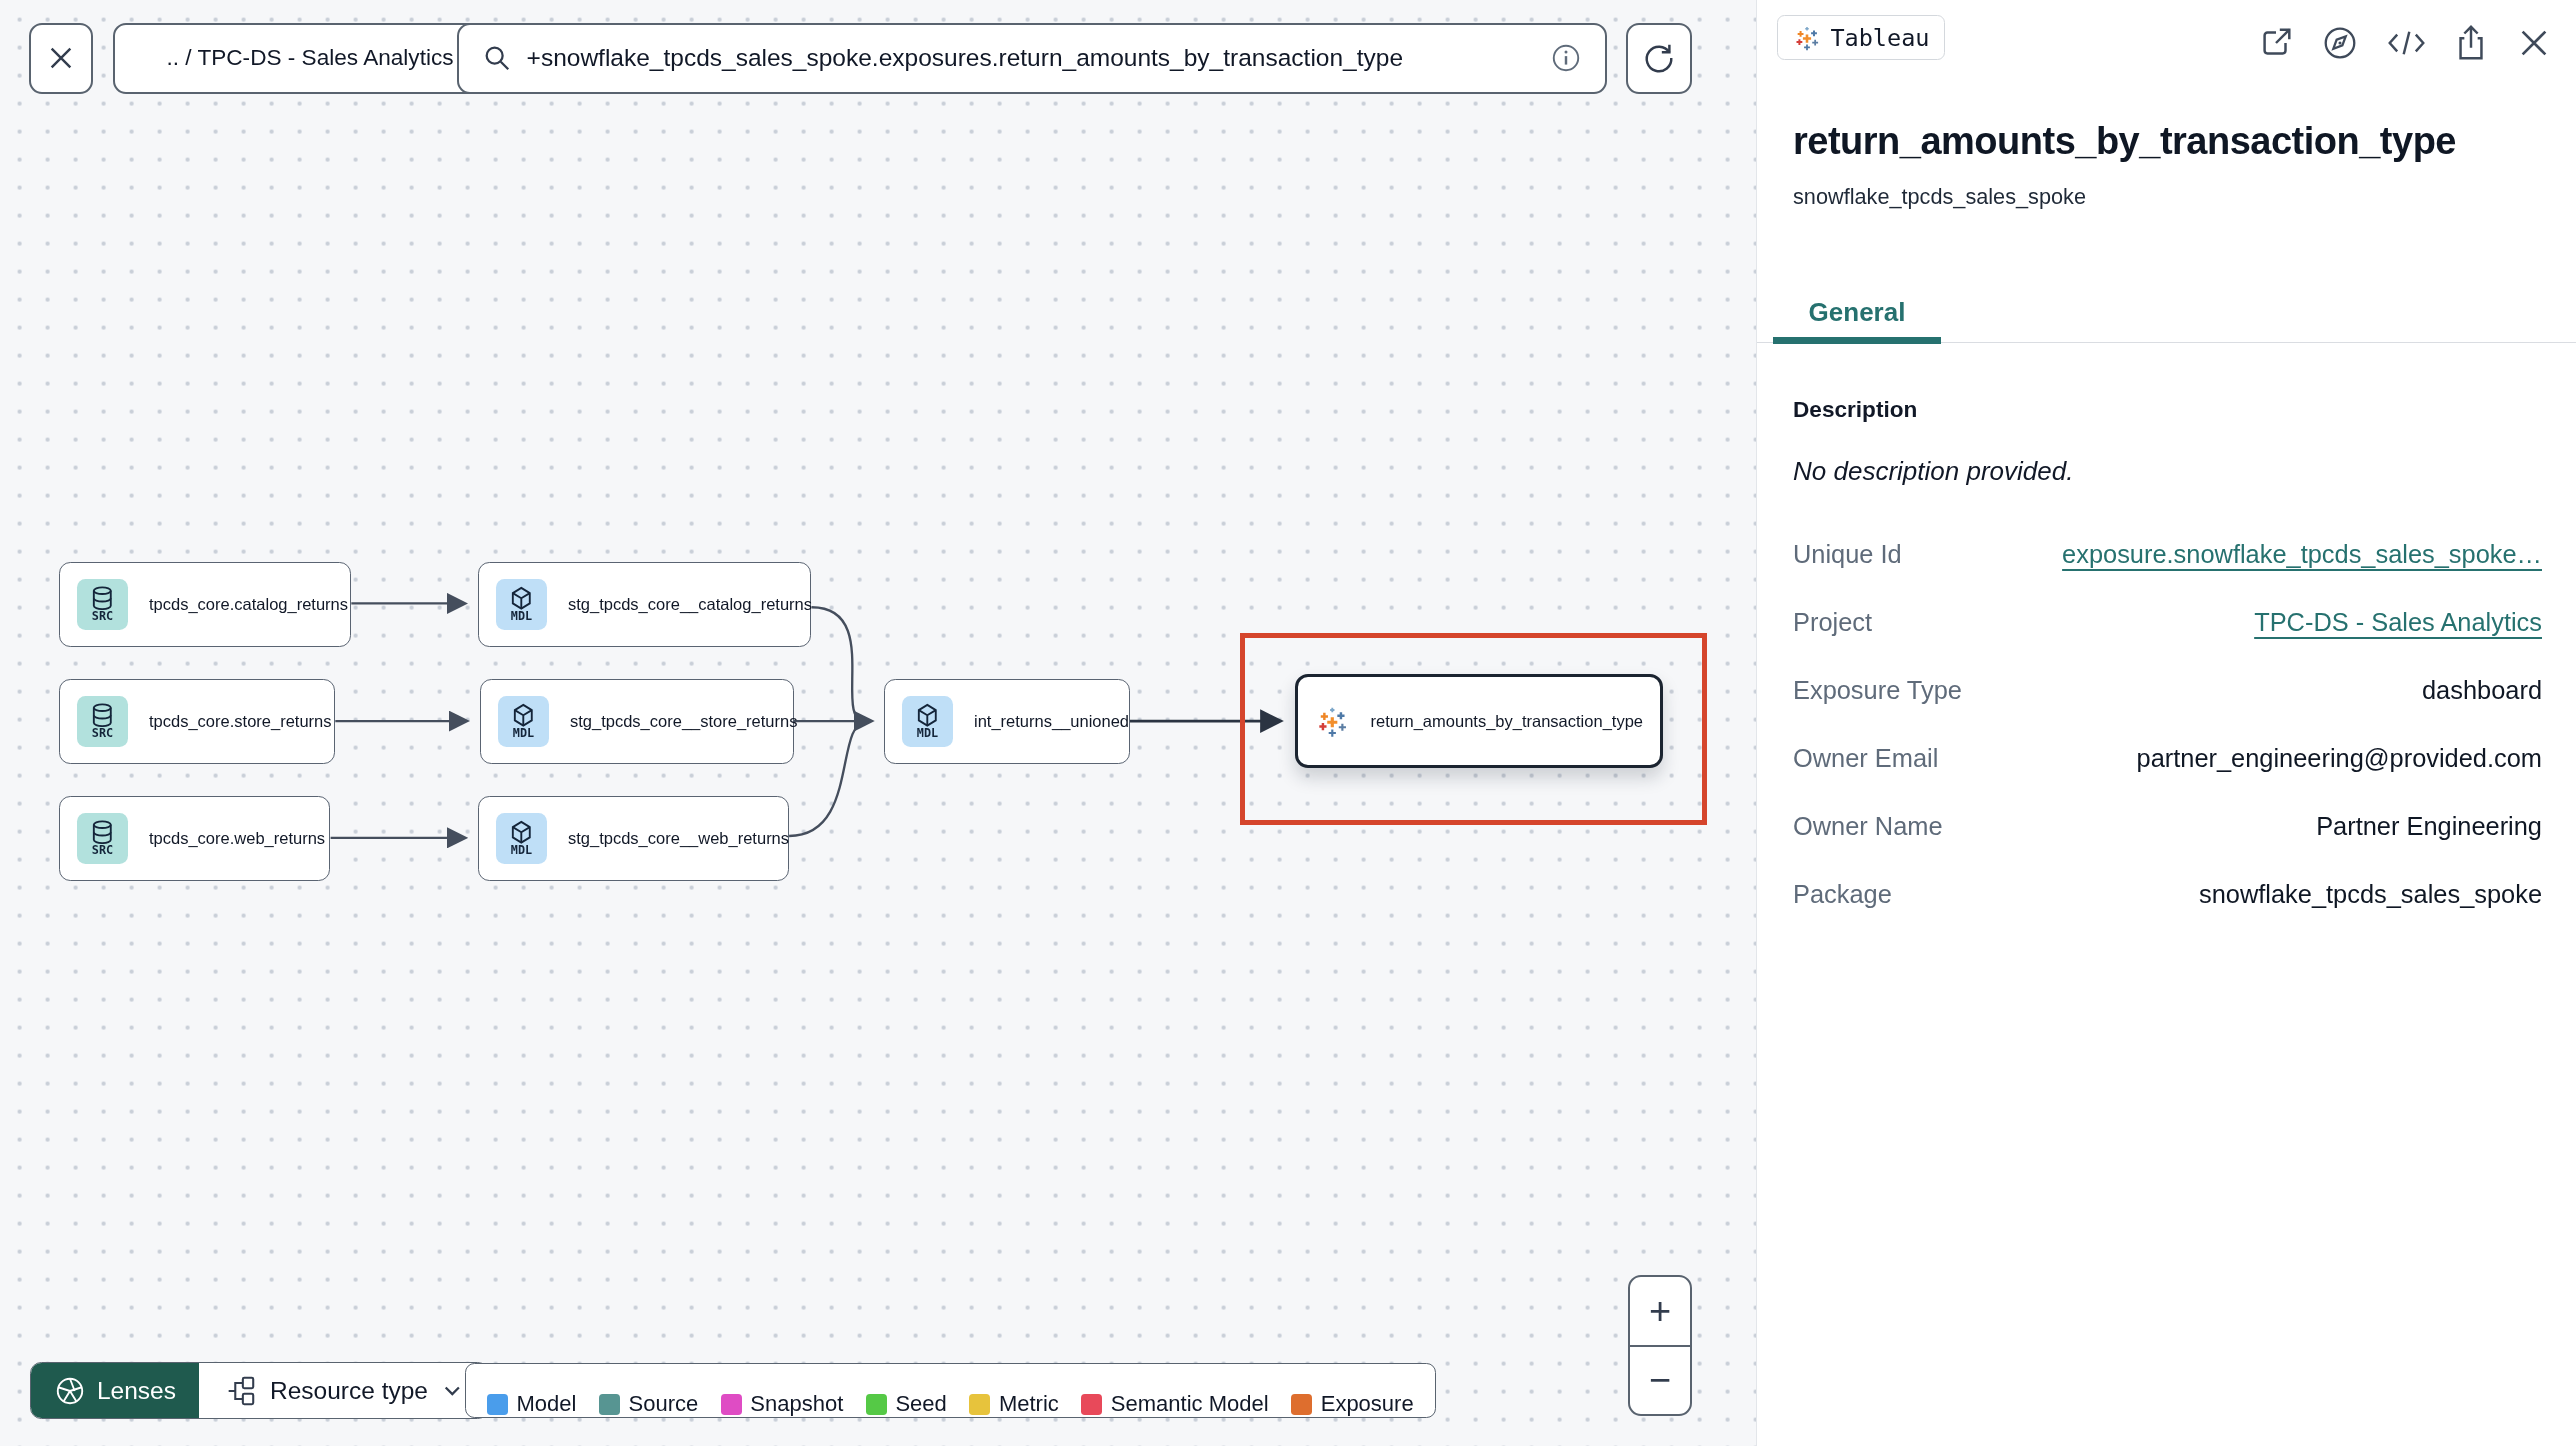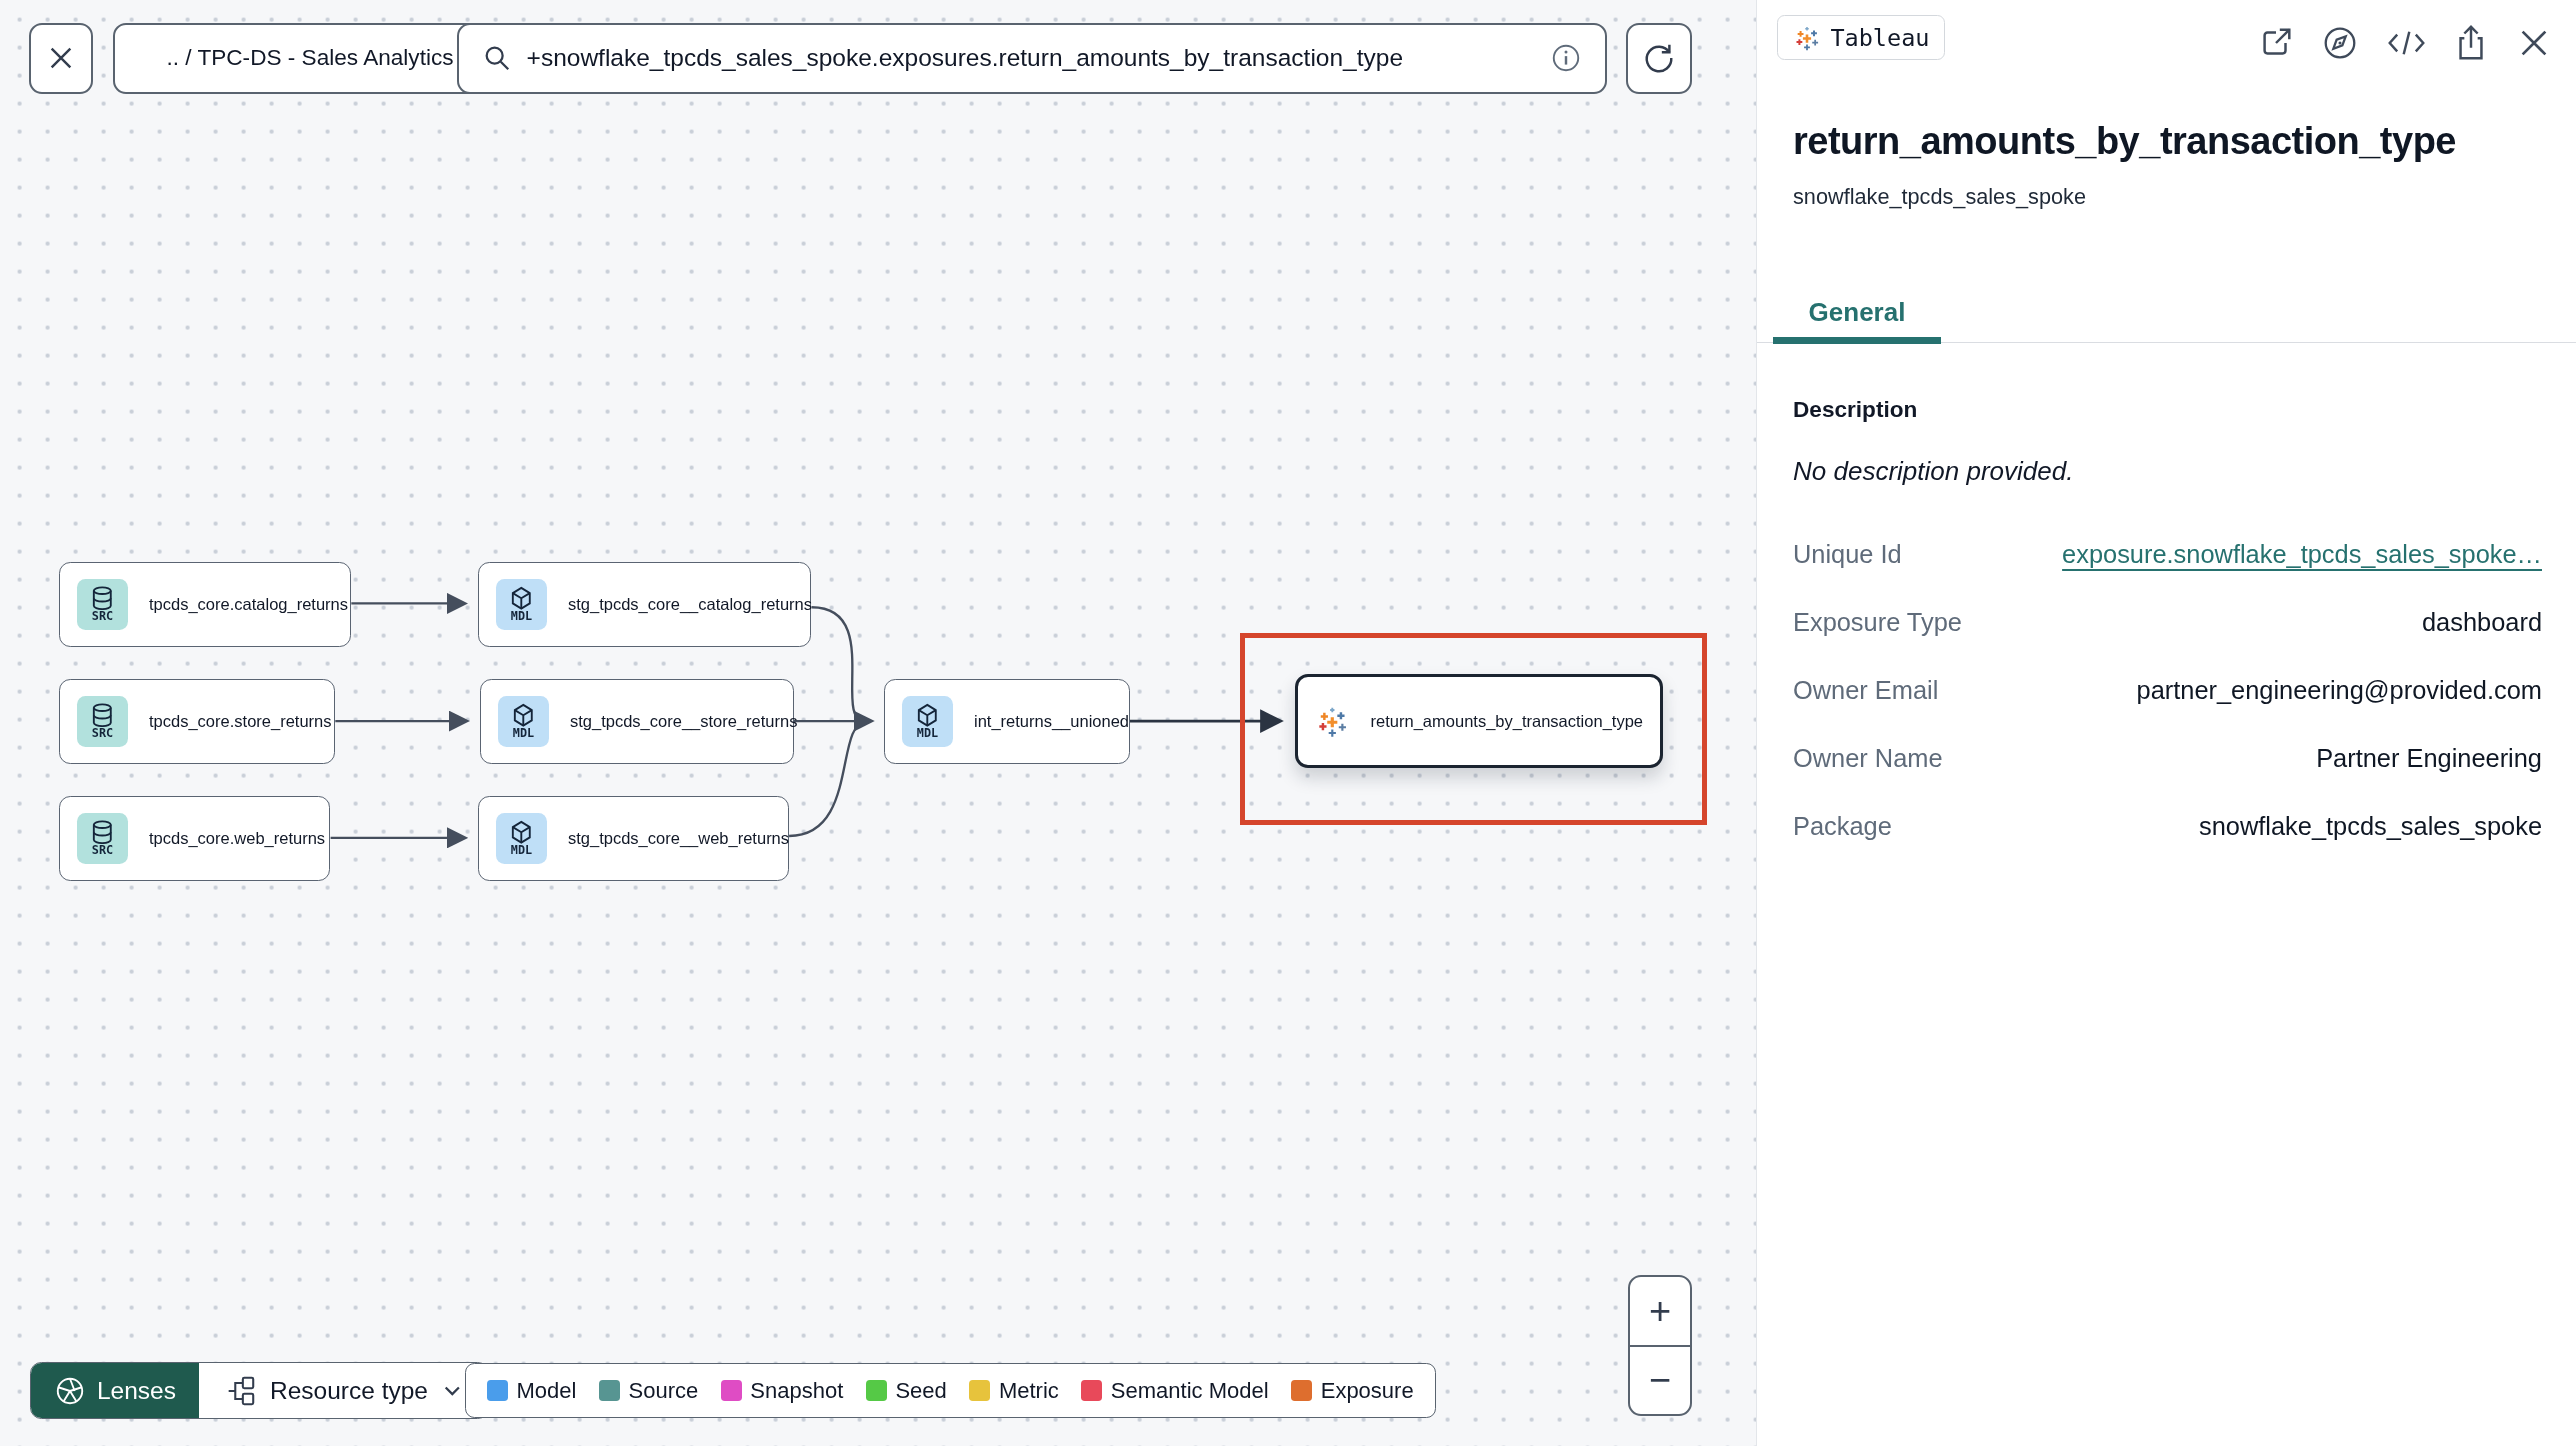--- a/index.html
+++ b/index.html
@@ -59,21 +59,21 @@
   .seg-lenses {
     background:#1f5a4e; color:#fff; display:flex; align-items:center; gap:11.3px;
     padding:0 22.6px; font-size:24.5px;
   }
   .seg-resource {
     display:flex; align-items:center; gap:13px; padding:0 24.5px; font-size:24.5px; color:#111827; background:#fff;
   }
 
   .legendbar {
     position:absolute; left:465px; top:1363px; height:55px;
-    display:flex; align-items:center; gap:22.6px; padding:0 21px;
+    display:flex; align-items:flex-end; gap:22.6px; padding:0 21px;
     background:#fff; border:1.9px solid #59636f; border-radius:9.4px;
   }
   .litem { display:flex; align-items:center; gap:8.5px; font-size:22px; color:#111827; white-space:nowrap; }
   .swatch { width:21px; height:21px; border-radius:3.8px; display:inline-block; }
 
   .zoomctl {
     position:absolute; left:1628px; top:1275px; width:64px; height:141px;
     background:#fff; border:2.4px solid #59636f; border-radius:13px;
     display:flex; flex-direction:column;
   }
@@ -376,20 +376,24 @@
 
     <div class="desc-label">Description</div>
     <div class="desc-value">No description provided.</div>
 
     <div class="fields">
       <div class="frow">
         <span class="flabel">Unique Id</span>
         <span class="fval link">exposure.snowflake_tpcds_sales_spoke…</span>
       </div>
       <div class="frow">
+        <span class="flabel">Project</span>
+        <span class="fval link">TPC-DS - Sales Analytics</span>
+      </div>
+      <div class="frow">
         <span class="flabel">Exposure Type</span>
         <span class="fval">dashboard</span>
       </div>
       <div class="frow">
         <span class="flabel">Owner Email</span>
         <span class="fval">partner_engineering@provided.com</span>
       </div>
       <div class="frow">
         <span class="flabel">Owner Name</span>
         <span class="fval">Partner Engineering</span>

